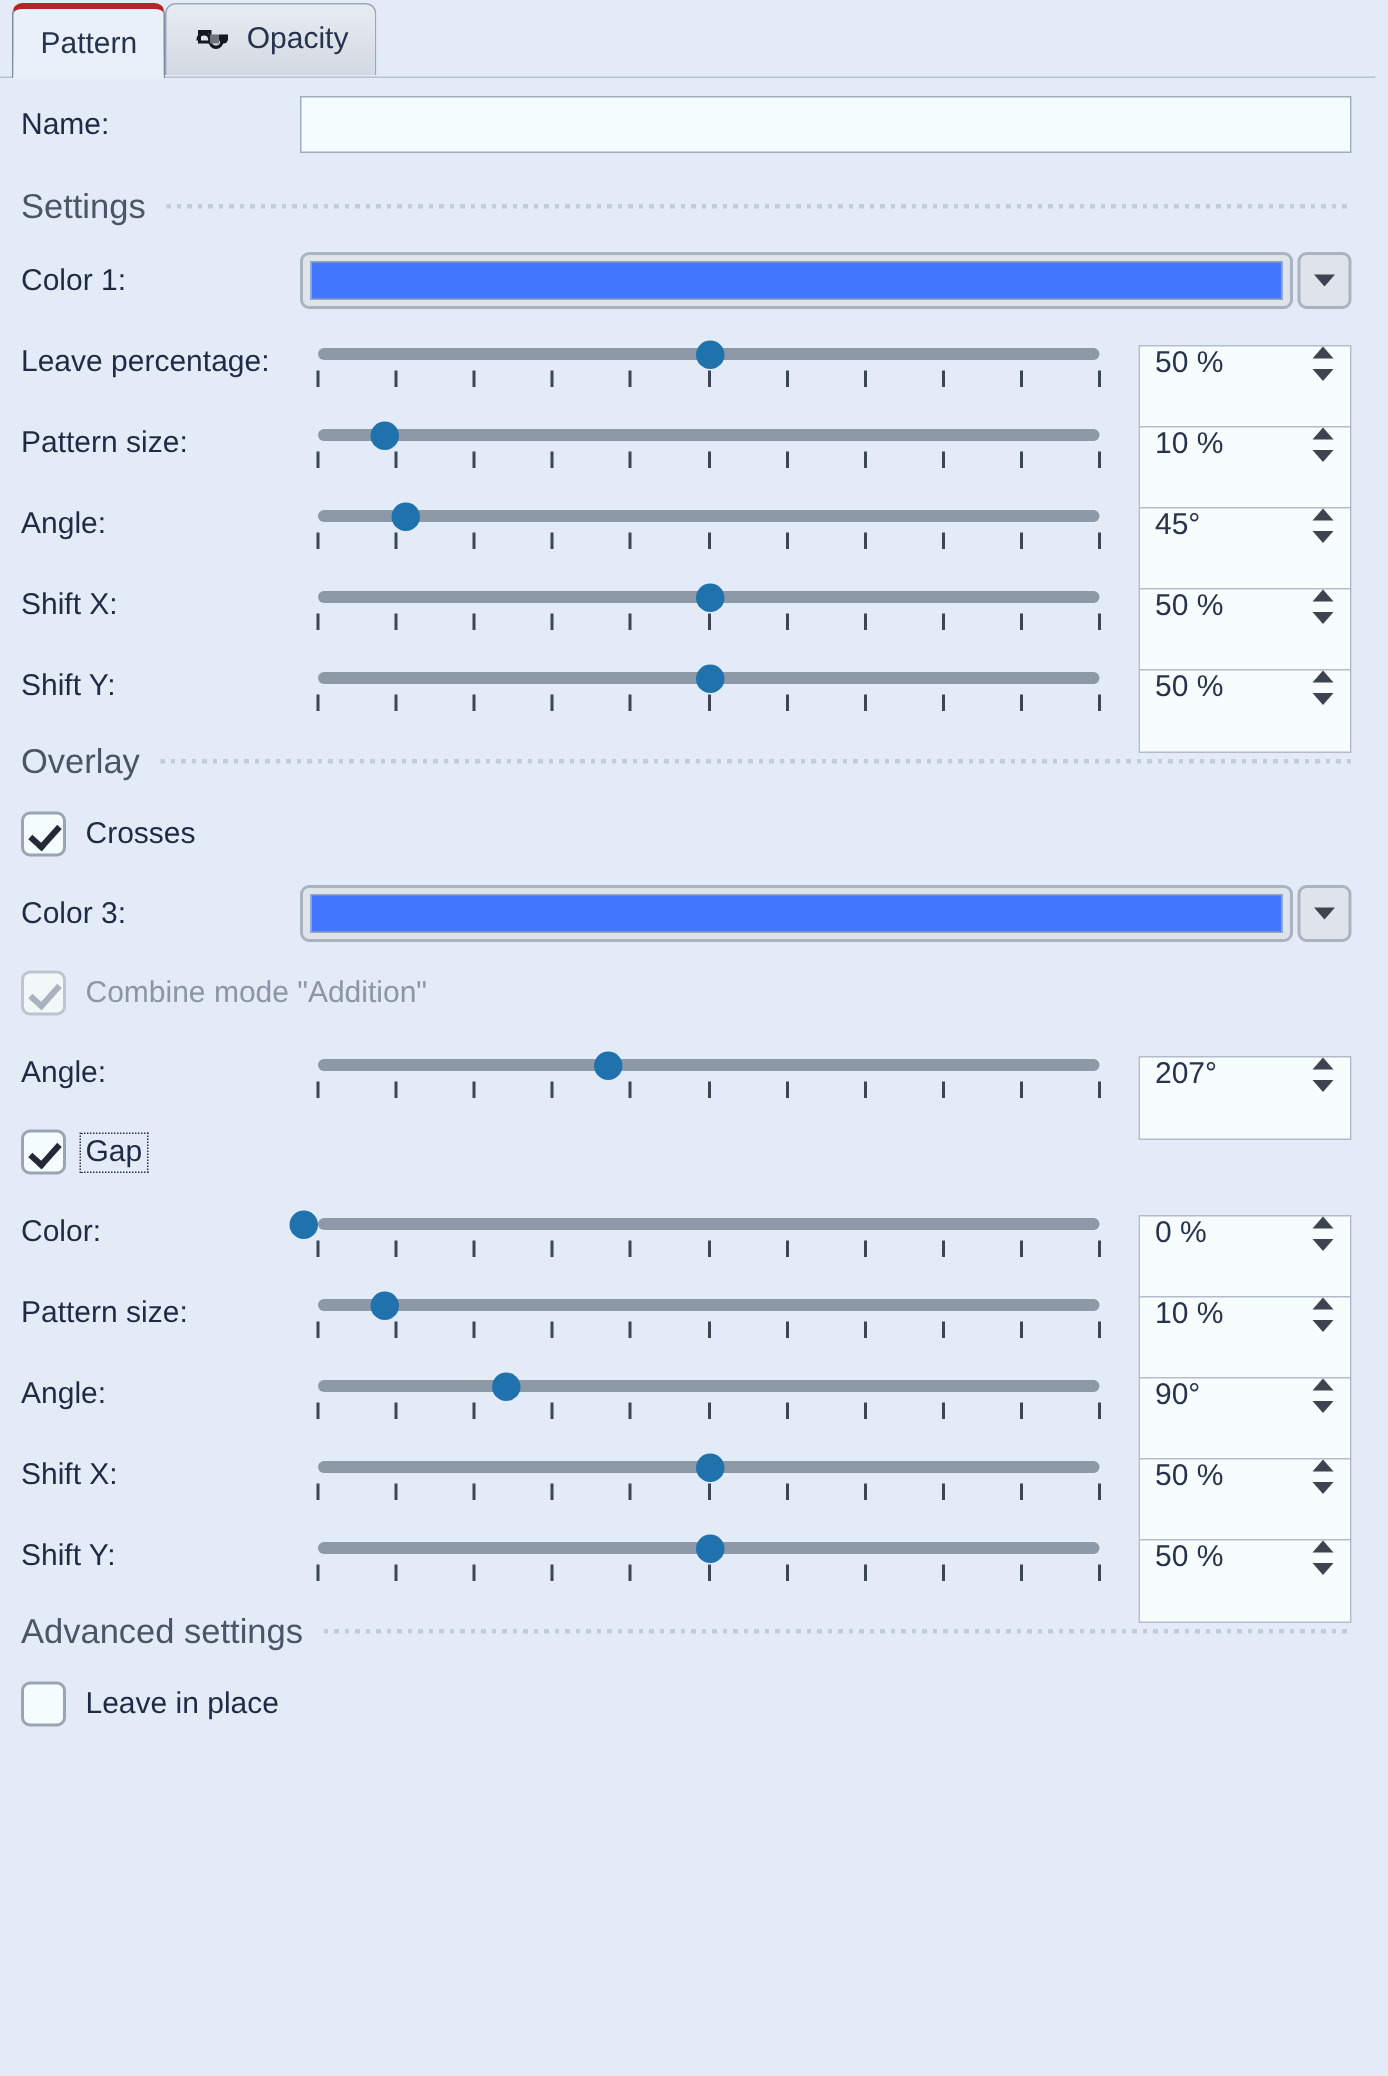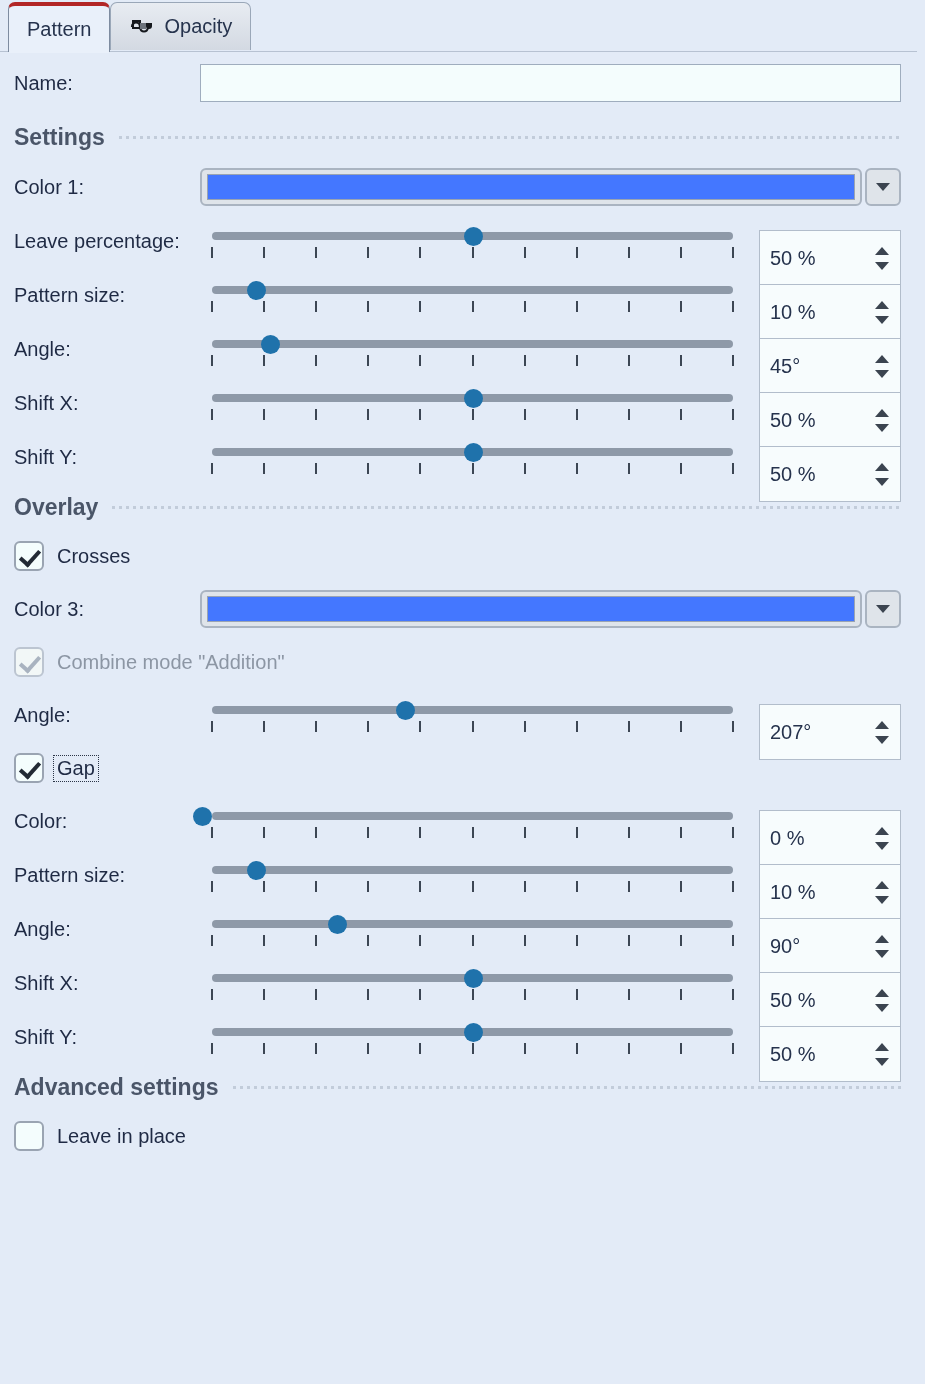--- a/index.html
+++ b/index.html
@@ -108,21 +108,20 @@
     align-items: center;
     height: 46px;
     padding-left: 14px;
     padding-right: 14px;
     gap: 14px;
   }
   .section-title {
     font-size: 23px;
     color: #4a5568;
     white-space: nowrap;
-    font-weight: bold;
   }
   .section-rule {
     flex: 1;
     height: 3px;
     background-image: repeating-linear-gradient(to right,
         #c2ccda 0px, #c2ccda 3px, transparent 3px, transparent 7px);
   }
 
   
   .color-wrap {
@@ -208,21 +207,21 @@
   
   .spin {
     width: 142px;
     flex: 0 0 142px;
     height: 56px;
     margin-right: 14px;
     box-sizing: border-box;
     background: #f7fcfd;
     border: 1px solid #b2bdcb;
     display: flex;
-    align-items: center;
+    align-items: flex-start;
     justify-content: space-between;
     padding: 0 8px 0 10px;
     margin-top: 34px;
   }
   .spin-val {
     font-size: 20px;
     color: #26334d;
   }
   .spin-arrows {
     display: flex;

